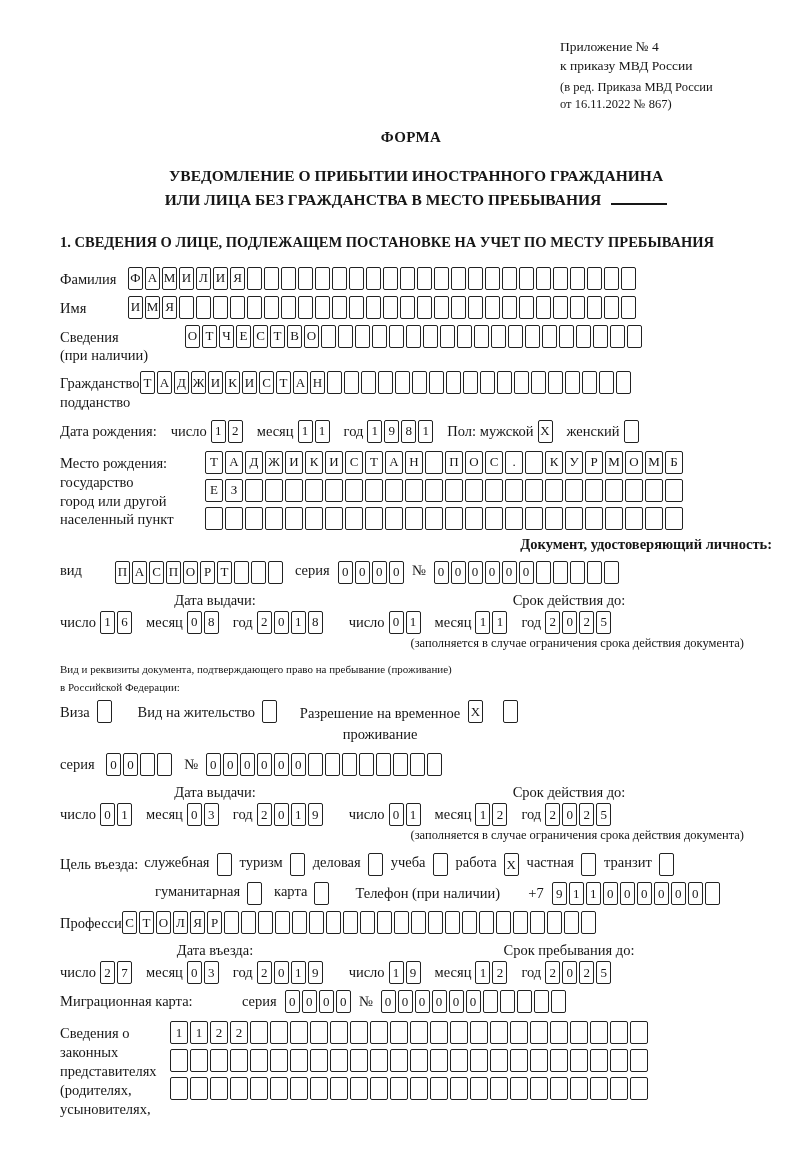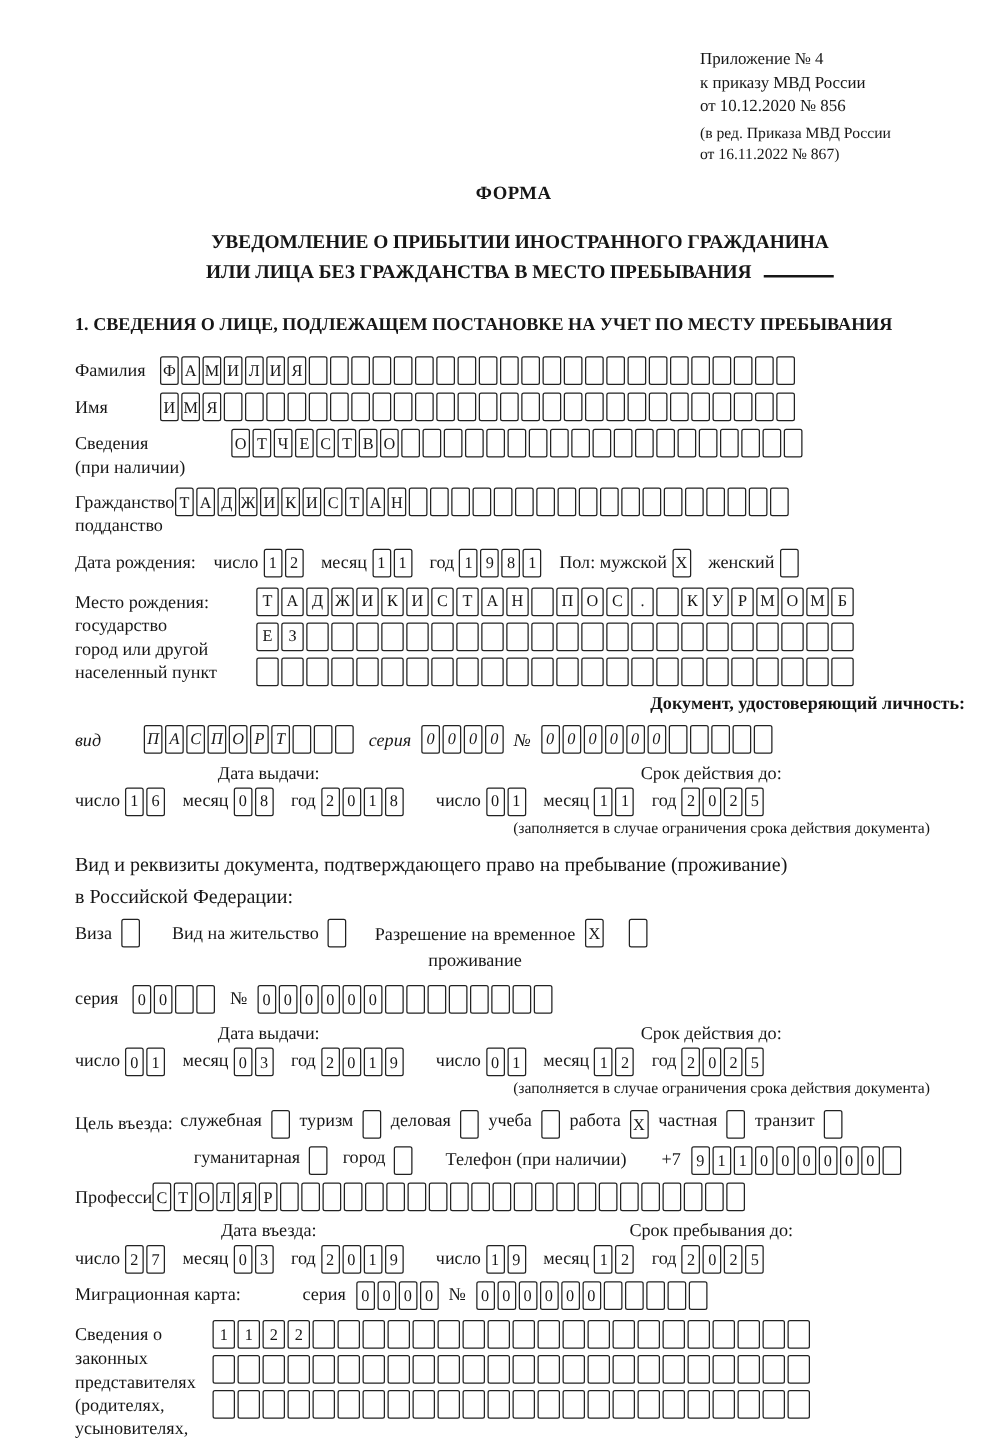--- a/index.html
+++ b/index.html
@@ -50,41 +50,40 @@
   .date-heads { display:flex; font-size:14.5px; margin-top:8px; margin-bottom:2px; }
   .date-heads .h1 { width:310px; text-align:center; }
   .date-heads .h2 { width:350px; text-align:center; margin-left:24px; }
   .dates { display:flex; align-items:center; margin-bottom:2px; }
   .dgroup { display:flex; align-items:center; gap:4px; font-size:14.5px; }
   .dgroup .dl { margin-left:10px; }
   .dgroup .dl:first-child { margin-left:0; }
   .dgroup.right { margin-left:26px; }
   .note { font-size:12.5px; text-align:right; padding-right:28px; margin:2px 0 10px 0; }
 
-  .para { font-size:16px; line-height:1.6; margin-bottom:4px; }
+  .para { font-size:11px; line-height:1.6; margin-bottom:4px; }
 
   
   .optrow { display:flex; align-items:flex-start; margin-bottom:8px; }
   .opt { display:flex; align-items:flex-start; gap:7px; }
   .opt .lbl { padding-top:3px; }
   .ctr { text-align:center; line-height:1.45; }
   .w-rvp  { width:162px; }
   .w-rvpo { width:172px; }
 
   .center-bold { text-align:right; font-weight:bold; font-size:14.5px; margin:4px 0 8px 0; }
 </style>
 </head>
 <body>
 
 <div class="page">
 
   <div class="appendix">
     <div>Приложение № 4</div>
     <div>к приказу МВД России</div>
-    <div>от 10.12.2020 № 856</div>
     <div class="rev">
       <div>(в ред. Приказа МВД России</div>
       <div>от 16.11.2022 № 867)</div>
     </div>
   </div>
 
   <div class="forma">ФОРМА</div>
 
   <div class="title">
     <div>УВЕДОМЛЕНИЕ О ПРИБЫТИИ ИНОСТРАННОГО ГРАЖДАНИНА</div>
@@ -354,21 +353,21 @@
           <span class="cell"></span>
           <span class="cell"></span>
           <span class="cell"></span>
           <span class="cell"></span>
         </div>
     </div>
   </div>
 
   <div class="center-bold">Документ, удостоверяющий личность:</div>
 
-  <div class="row" style="align-items:flex-end;font-style:italic;">
+  <div class="row" style="align-items:flex-start;">
     <span class="lbl w-kind" style="padding-top:0">вид</span>
     <span class="cells">
         <span class="cell">П</span>
         <span class="cell">А</span>
         <span class="cell">С</span>
         <span class="cell">П</span>
         <span class="cell">О</span>
         <span class="cell">Р</span>
         <span class="cell">Т</span>
         <span class="cell"></span>
@@ -595,21 +594,21 @@
   </div>
 
   <div class="row" style="align-items:center; margin-left:95px;">
     <span class="opt">
         <span class="lbl" style="padding-top:0">гуманитарная</span>
         <span class="cells">
           <span class="cell"></span>
         </span>
       </span>
     <span class="opt gap12">
-        <span class="lbl" style="padding-top:0">город</span>
+        <span class="lbl" style="padding-top:0">карта</span>
         <span class="cells">
           <span class="cell"></span>
         </span>
       </span>
     <span class="lbl" style="padding-top:0; margin-left:26px">Телефон (при наличии)</span>
     <span class="lbl" style="padding-top:0; margin-left:28px">+7</span>
     <span class="cells gap8">
         <span class="cell">9</span>
         <span class="cell">1</span>
         <span class="cell">1</span>

